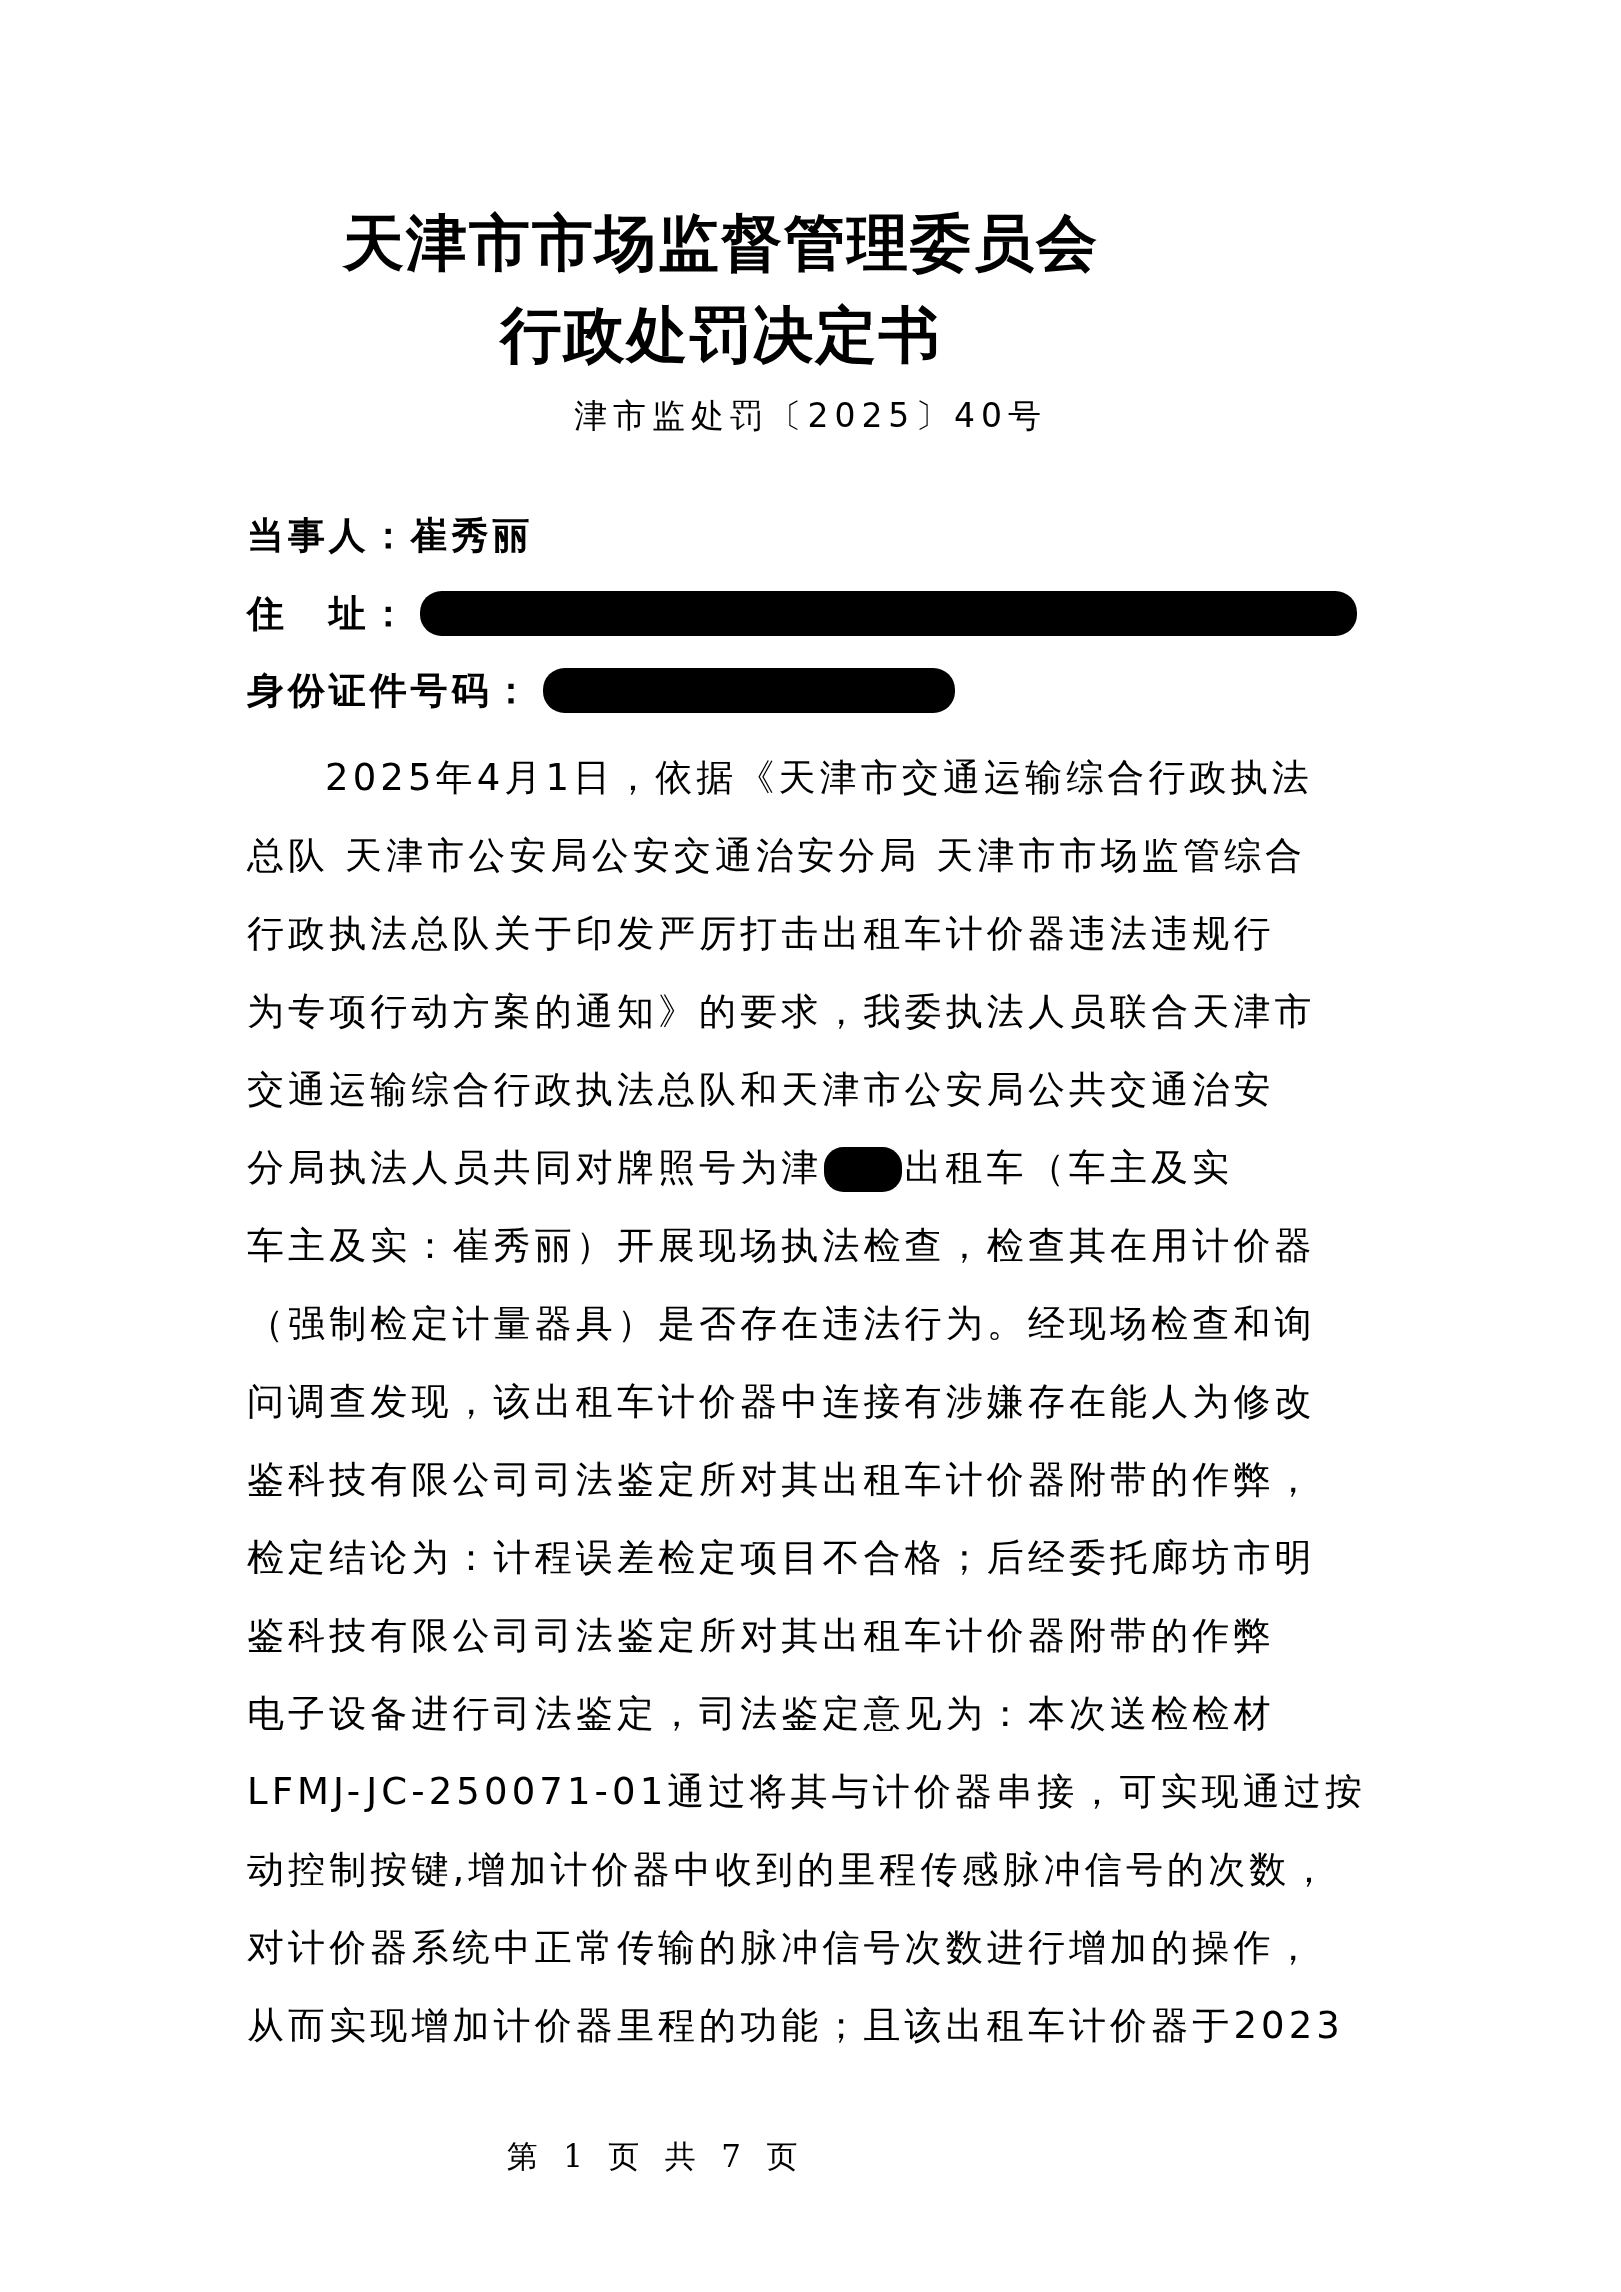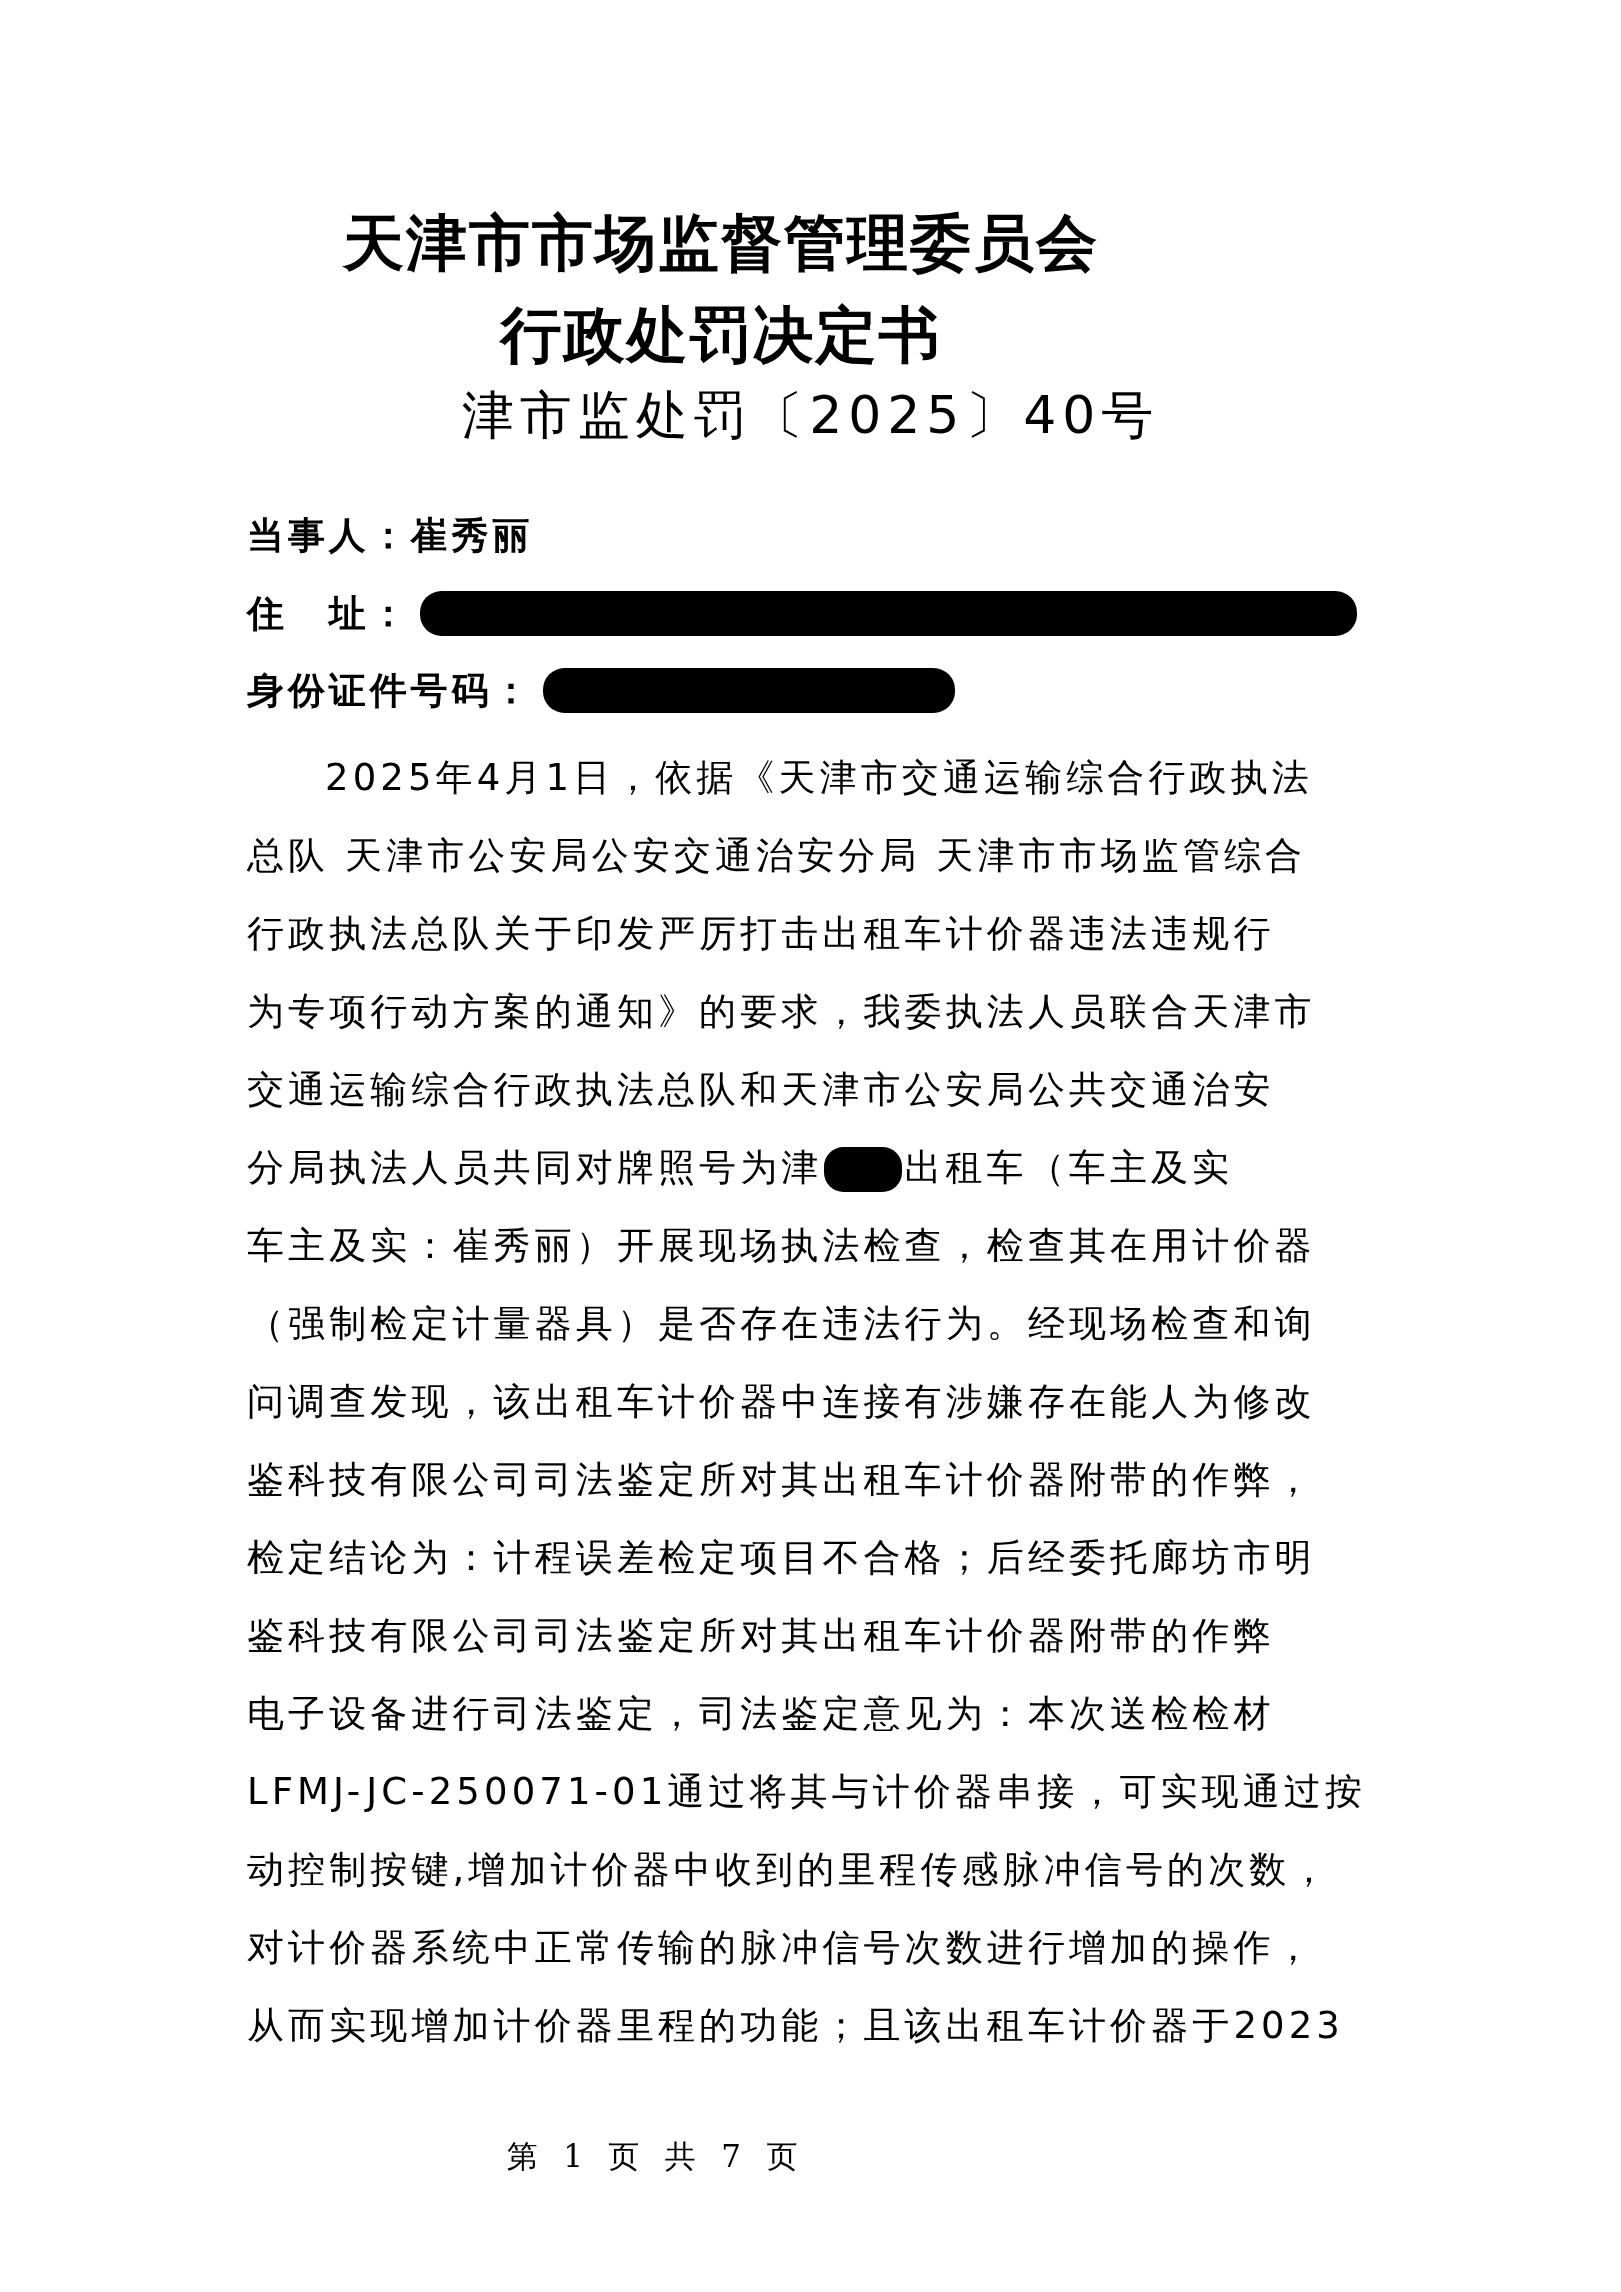--- a/index.html
+++ b/index.html
@@ -7,21 +7,21 @@
   .page { position: absolute; left: 0; top: 0; width: 1621px; height: 2293px; background: #fff; }
   .title {
     position: absolute; left: 0; width: 1442px; text-align: center;
     font-family: "DejaVu Serif", "Liberation Serif", serif; font-weight: bold;
     font-size: 61px; letter-spacing: 2px; line-height: 78px;
   }
   .title.t1 { top: 204px; }
   .title.t2 { top: 296px; }
   .docno {
     position: absolute; left: 0; width: 1621px; top: 388px; text-align: center;
-    font-family: "DejaVu Sans", "Liberation Sans", sans-serif; font-size: 52px; letter-spacing: 5.9px; line-height: 55px;
+    font-family: "DejaVu Sans", "Liberation Sans", sans-serif; font-size: 33px; letter-spacing: 5.9px; line-height: 55px;
   }
   .field {
     position: absolute; left: 247px; font-family: "DejaVu Sans", "Liberation Sans", sans-serif;
     font-size: 37px; letter-spacing: 3.9px; line-height: 55px; display: flex; align-items: center; white-space: nowrap; font-weight: bold;
   }
   .field.f1 { top: 508px; }
   .field.f2 { top: 586px; text-align: right; }
   .field.f3 { top: 663px; text-align: center; }
   .redact { display: inline-block; background: #000; border-radius: 21.6px; height: 45px; }
   .redact.addr { width: 937px; margin-left: 9.8px; }

